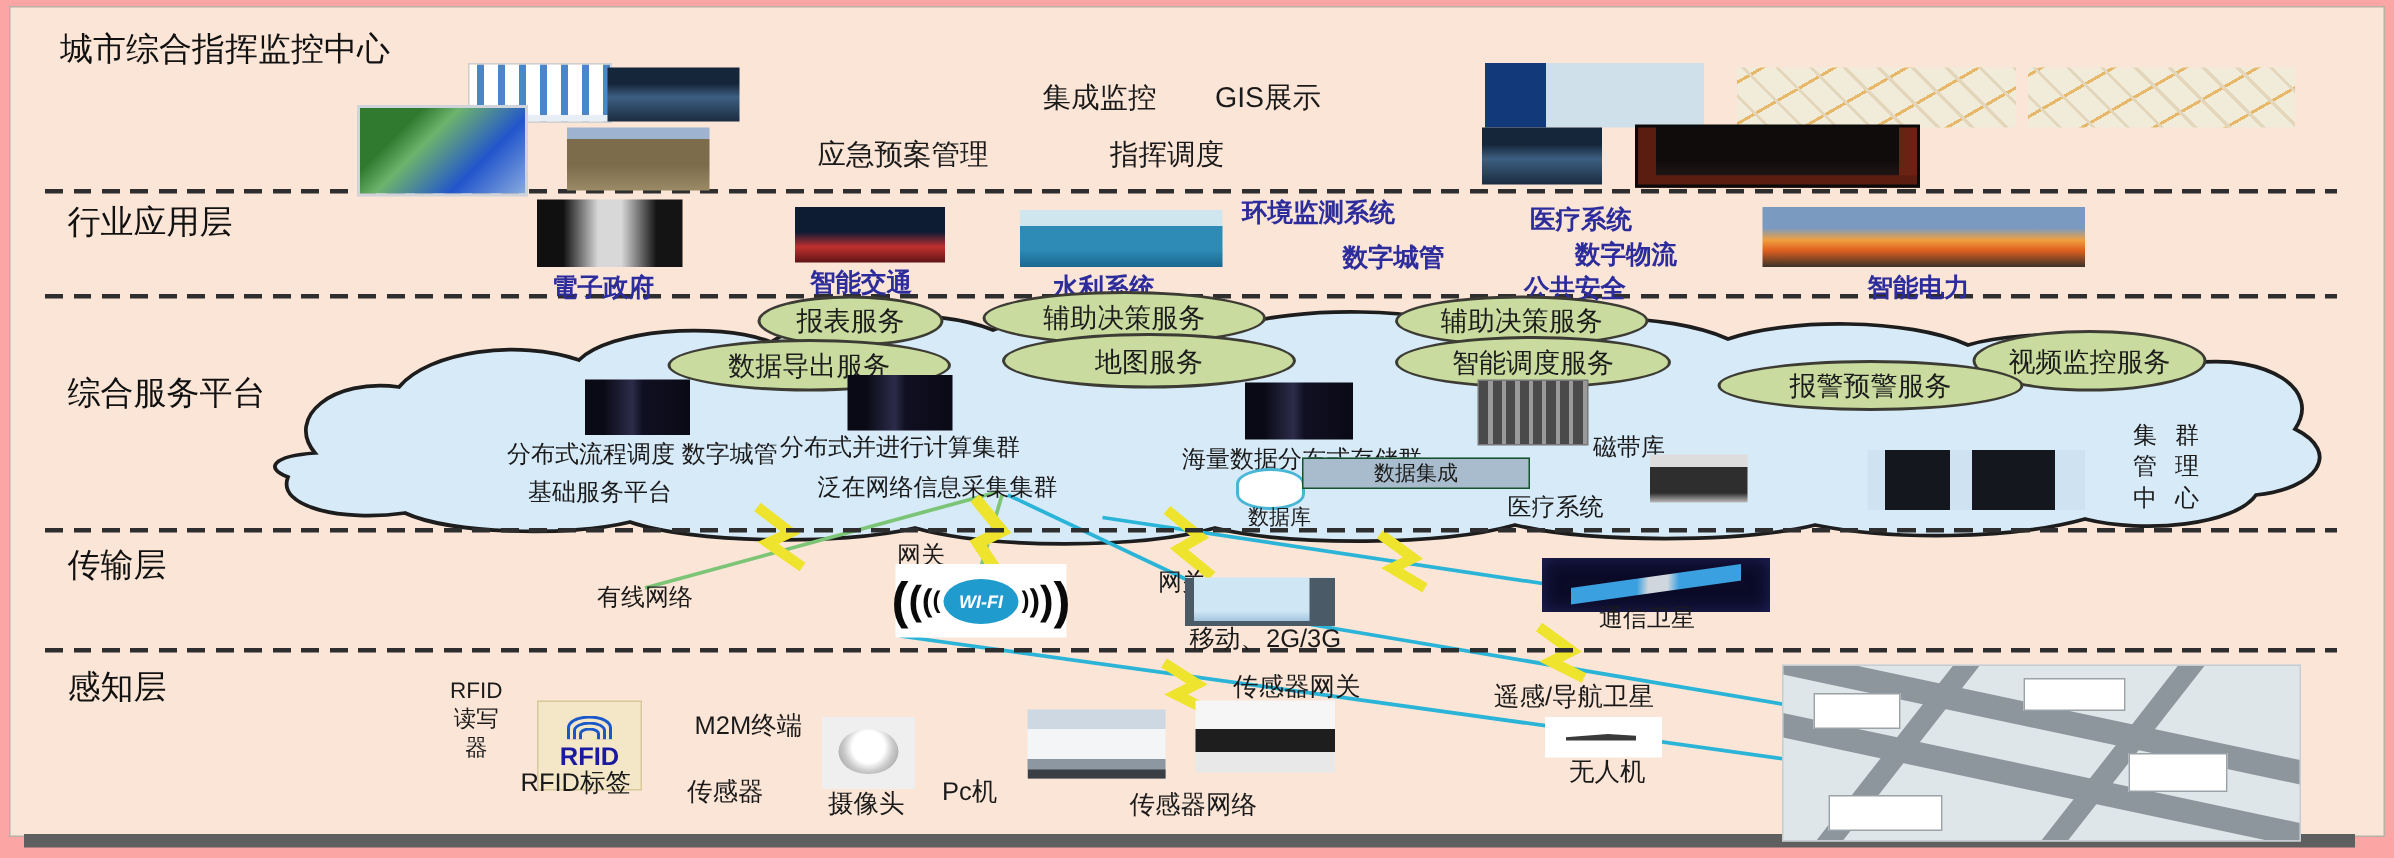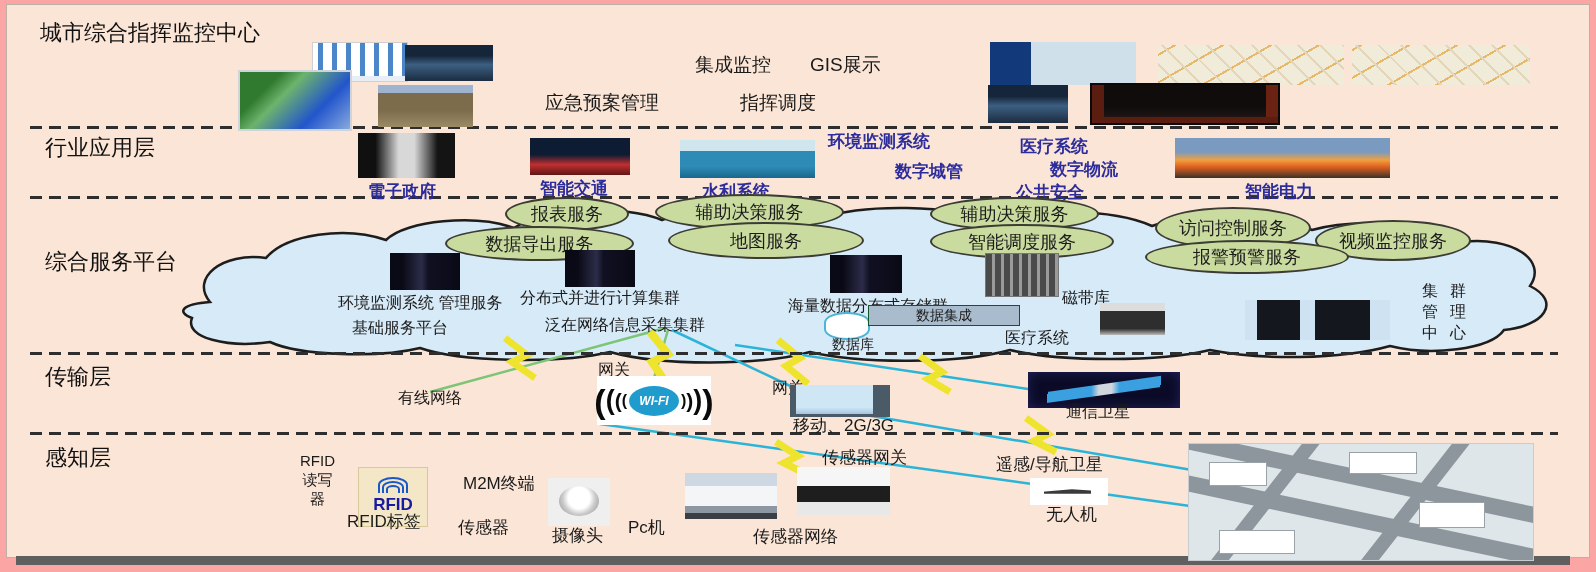--- a/index.html
+++ b/index.html
@@ -145,26 +145,25 @@
   <div class="photo ph-power" style="left:1175px;top:138px;width:215px;height:40px"></div>
   <div class="txt t17 blue" style="left:1245px;top:180px">智能电力</div>
 
   <div class="layer-title" style="left:45px;top:247px">综合服务平台</div>
   <div class="bubble" style="left:505px;top:197px;width:120px;height:30px">报表服务</div>
   <div class="bubble" style="left:655px;top:194px;width:185px;height:32px">辅助决策服务</div>
   <div class="bubble" style="left:930px;top:197px;width:165px;height:30px">辅助决策服务</div>
   <div class="bubble" style="left:445px;top:226px;width:185px;height:31px">数据导出服务</div>
   <div class="bubble" style="left:668px;top:222px;width:192px;height:33px">地图服务</div>
   <div class="bubble" style="left:930px;top:224px;width:180px;height:31px">智能调度服务</div>
-  <div class="bubble" style="left:1155px;top:207px;width:152px;height:38px">访问控制服务</div>
   <div class="bubble" style="left:1315px;top:220px;width:152px;height:37px">视频监控服务</div>
   <div class="bubble" style="left:1145px;top:240px;width:200px;height:30px">报警预警服务</div>
 
   <div class="photo ph-server" style="left:390px;top:253px;width:70px;height:37px"></div>
-  <div class="txt" style="left:338px;top:293px">环境监测系统 管理服务</div>
+  <div class="txt" style="left:338px;top:293px">分布式流程调度 数字城管</div>
   <div class="txt" style="left:352px;top:318px">基础服务平台</div>
   <div class="photo ph-server" style="left:565px;top:250px;width:70px;height:37px"></div>
   <div class="txt" style="left:520px;top:288px">分布式并进行计算集群</div>
   <div class="txt" style="left:545px;top:315px">泛在网络信息采集集群</div>
   <div class="photo ph-server" style="left:830px;top:255px;width:72px;height:38px"></div>
   <div class="txt" style="left:788px;top:296px">海量数据分布式存储群</div>
   <div class="db" style="left:824px;top:312px"></div>
   <div class="txt t14" style="left:832px;top:336px">数据库</div>
   <div class="grayblock" style="left:868px;top:305px;width:150px;height:19px">数据集成</div>
   <div class="photo ph-tape" style="left:985px;top:253px;width:72px;height:42px"></div>

